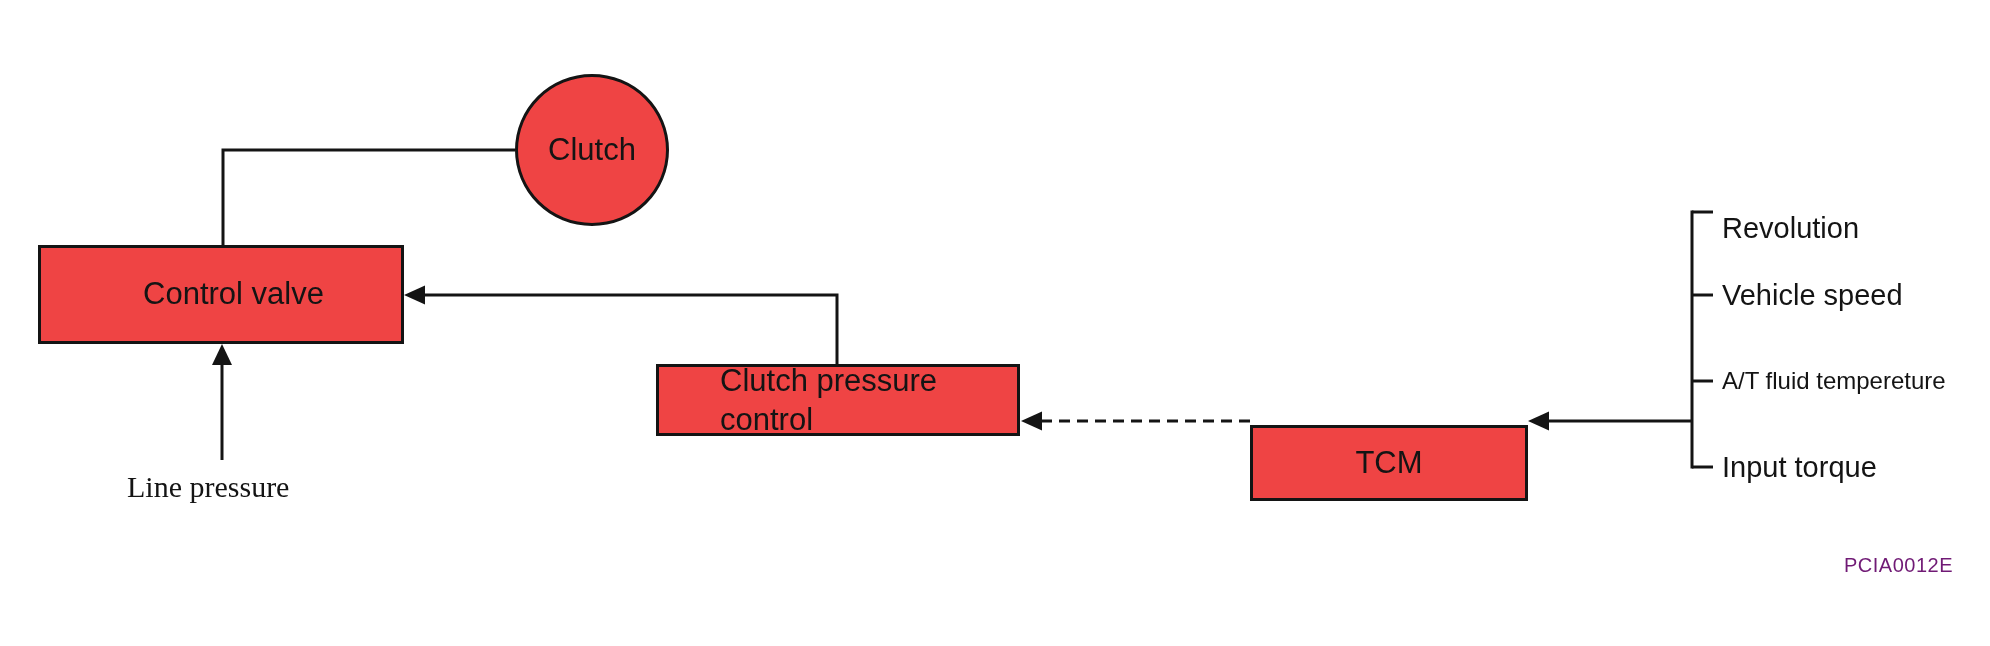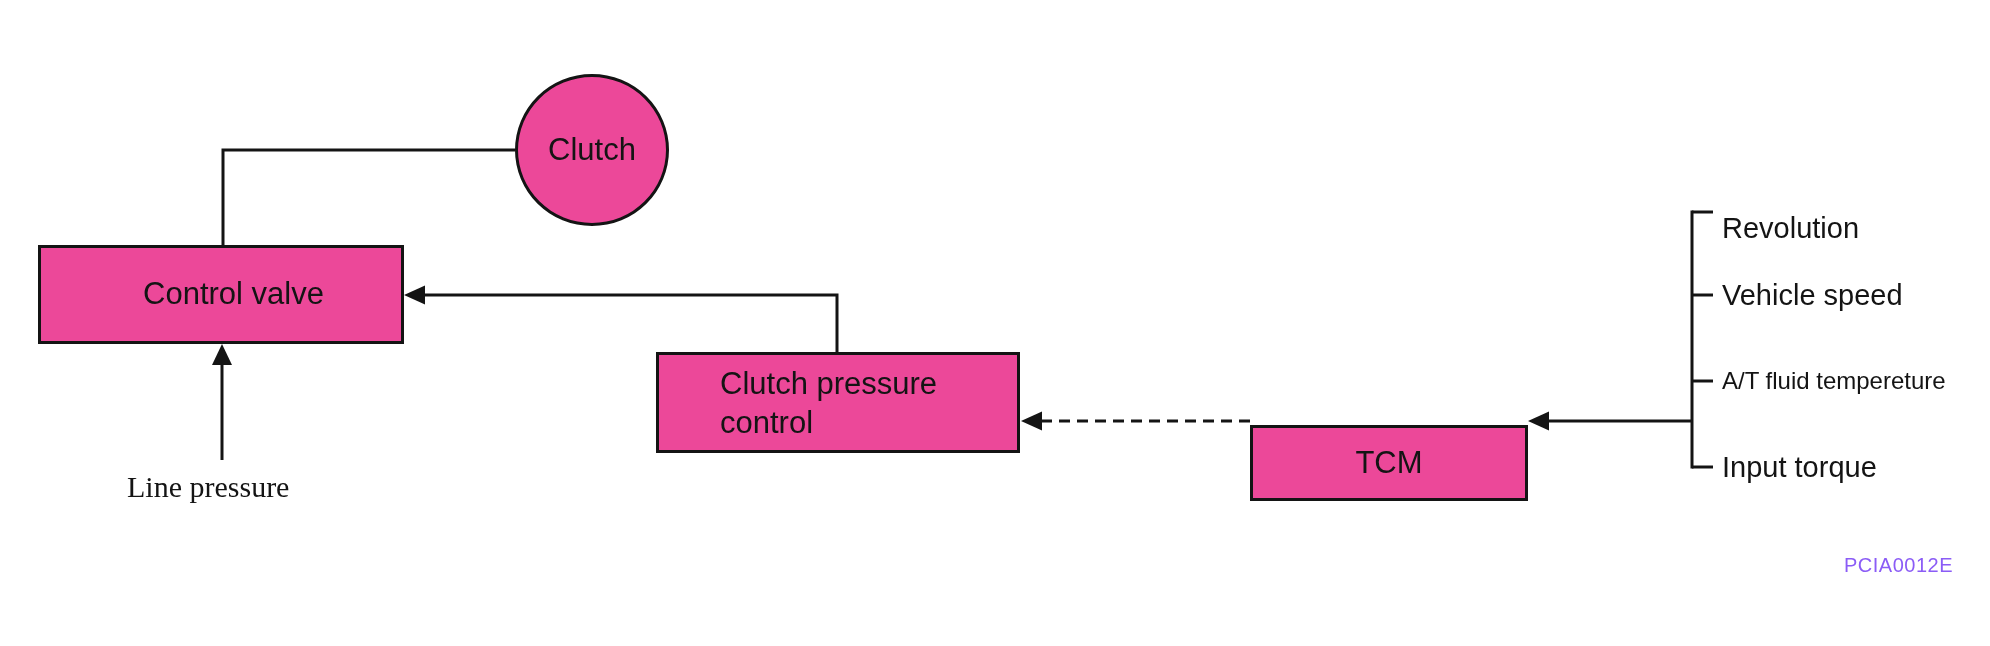--- a/index.html
+++ b/index.html
@@ -17,39 +17,39 @@
   .wires .dashed { stroke-dasharray: 11 7; }
   .wires .head { fill: #141414; stroke: none; }
 
   .node {
     position: absolute;
     box-sizing: border-box;
     display: flex;
     align-items: center;
     justify-content: center;
     border: 3px solid #141414;
-    background: #ec4899;
+    background: #ef4444;
     font-size: 31px;
     line-height: 1.25;
     text-align: center;
   }
   .node-clutch        { left: 515px; top: 74px;  width: 154px; height: 152px; border-radius: 50%; }
   .node-control-valve { left: 38px;  top: 245px; width: 366px; height: 99px; padding-left: 25px;  }
-  .node-cpc           { left: 656px; top: 352px; width: 364px; height: 101px; }
+  .node-cpc           { left: 656px; top: 364px; width: 364px; height: 72px; }
   .node-tcm           { left: 1250px;top: 385px; width: 278px; height: 76px; margin-top: 40px;  }
   .cpc-inner { width: 236px; text-align: left; line-height: 39px; }
 
   .flabel { position: absolute; white-space: nowrap; }
   .label-line-pressure { left: 127px; top: 470px; font-size: 30px; font-family: Liberation Serif, serif; }
   .input-label { left: 1722px; font-size: 29px; line-height: 29px; }
   .input-0 { top: 214px; }
   .input-1 { top: 281px; }
   .input-2 { top: 369px; font-size: 24px; line-height: 24px; }
   .input-3 { top: 453px; }
-  .figure-code { left: 1844px; top: 554px; font-size: 20px; letter-spacing: 0.5px; color: #8b5cf6; }
+  .figure-code { left: 1844px; top: 554px; font-size: 20px; letter-spacing: 0.5px; color: #701a75; }
 </style>
 </head>
 <body>
 
 <div class="canvas">
 
   <svg class="wires" width="1990" height="646" viewBox="0 0 1990 646">
 
     <path class="stroke" d="M 515 150 L 223 150 L 223 246"></path>
 

